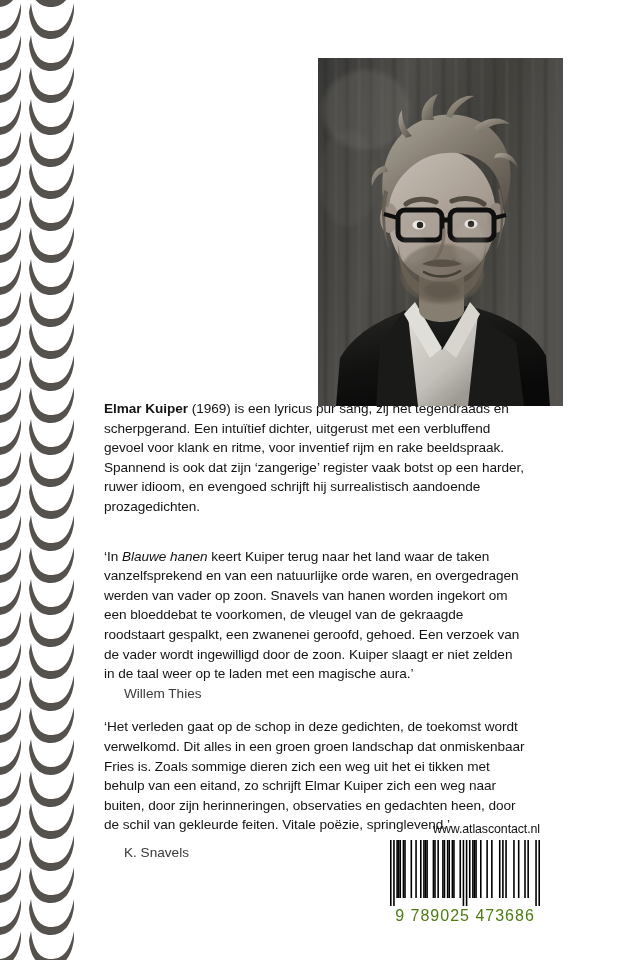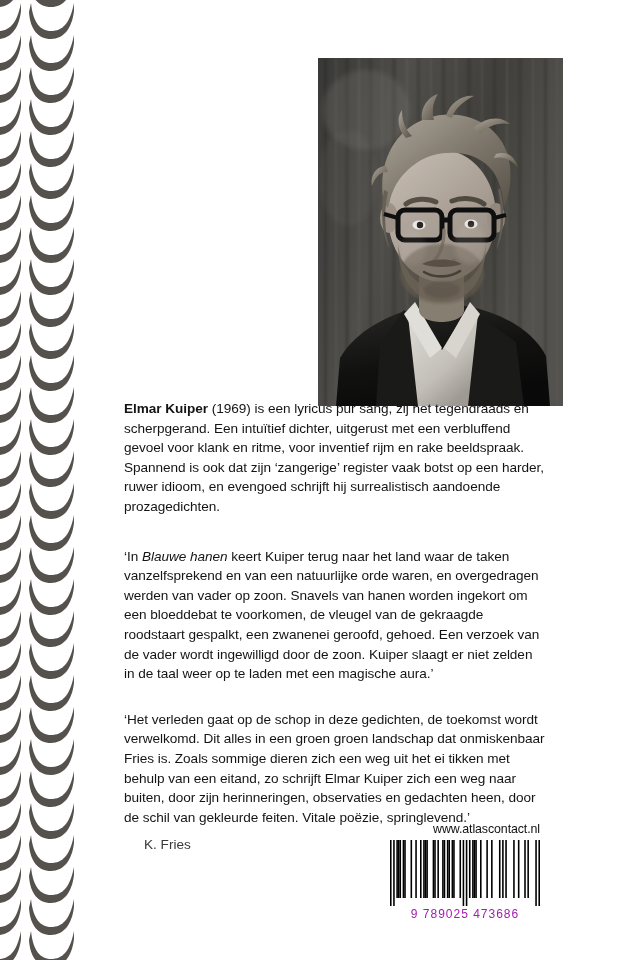--- a/index.html
+++ b/index.html
@@ -43,36 +43,36 @@
     width: 245px;
     height: 348px;
     overflow: hidden;
     background: #2a2a2a;
   }
   .photo-frame svg { display: block; }
 
   
   .text-col {
     position: absolute;
-    left: 124px;
+    left: 104px;
     top: 399px;
     width: 421px;
   }
 
   .blurb {
     font-family: "Liberation Sans", sans-serif;
     font-size: 13.6px;
     line-height: 19.6px;
     color: #141414;
     text-align: left;
     letter-spacing: -0.05px;
   }
 
   .blurb.bio { margin-bottom: 16px; }
-  .blurb.quote-1 { margin-bottom: 12px; }
+  .blurb.quote-1 { margin-bottom: 0px; }
   .blurb.quote-2 { margin-bottom: 8px; }
 
   .spacer-a { height: 14px; }
   .spacer-b { height: 14px; }
 
   .name-bold { font-weight: bold; }
   .title-italic { font-style: italic; }
 
   .attrib {
     font-family: "Liberation Sans", sans-serif;
@@ -98,22 +98,22 @@
     letter-spacing: -0.1px;
     margin-bottom: 3px;
   }
   .barcode-bars {
     width: 150px;
     height: 66px;
     display: block;
   }
   .barcode-digits {
     font-family: "Liberation Sans", sans-serif;
-    font-size: 12px;
-    color: #a21caf;
+    font-size: 16px;
+    color: #4d7c0f;
     text-align: center;
     letter-spacing: 1.0px;
     margin-top: 1px;
     white-space: pre;
   }
 </style>
 </head>
 <body>
 
 <div class="cover">
@@ -336,25 +336,26 @@
     </svg>
   </div>
 
   <div class="text-col">
 
     <p class="blurb bio"><span class="name-bold">Elmar Kuiper</span> <span>(1969)</span><span> is een lyricus pur sang, zij het tegendraads en scherpgerand. Een intuïtief dichter, uitgerust met een verbluffend gevoel voor klank en ritme, voor inventief rijm en rake beeldspraak. Spannend is ook dat zijn ‘zangerige’ register vaak botst op een harder, ruwer idioom, en evengoed schrijft hij surrealistisch aandoende prozagedichten.</span></p>
 
     <div class="spacer-a"></div>
 
     <p class="blurb quote-1"><span>‘In </span><span class="title-italic">Blauwe hanen</span><span> keert Kuiper terug naar het land waar de taken vanzelfsprekend en van een natuurlijke orde waren, en overgedragen werden van vader op zoon. Snavels van hanen worden ingekort om een bloeddebat te voorkomen, de vleugel van de gekraagde roodstaart gespalkt, een zwanenei geroofd, gehoed. Een verzoek van de vader wordt ingewilligd door de zoon. Kuiper slaagt er niet zelden in de taal weer op te laden met een magische aura.’</span></p>
+    <p class="attrib">Willem Thies</p>
 
     <div class="spacer-b"></div>
 
     <p class="blurb quote-2"><span>‘Het verleden gaat op de schop in deze gedichten, de toekomst wordt verwelkomd. Dit alles in een groen groen landschap dat onmiskenbaar Fries is. Zoals sommige dieren zich een weg uit het ei tikken met behulp van een eitand, zo schrijft Elmar Kuiper zich een weg naar buiten, door zijn herinneringen, observaties en gedachten heen, door de schil van gekleurde feiten. Vitale poëzie, springlevend.’</span></p>
-    <p class="attrib">K. Fries</p>
+    <p class="attrib">K. Snavels</p>
 
   </div>
 
   <div class="barcode-block">
     <div class="site-url">www.atlascontact.nl</div>
     <svg class="barcode-bars" viewBox="0 0 150 66" preserveAspectRatio="none" xmlns="http://www.w3.org/2000/svg">
       <rect x="0" y="0" width="150" height="66" fill="#ffffff"></rect>
       <g id="barcode-bars-group" fill="#000000">
           <rect x="0.000" y="0" width="1.579" height="66" fill="#000000"></rect>
           <rect x="3.158" y="0" width="1.579" height="66" fill="#000000"></rect>

